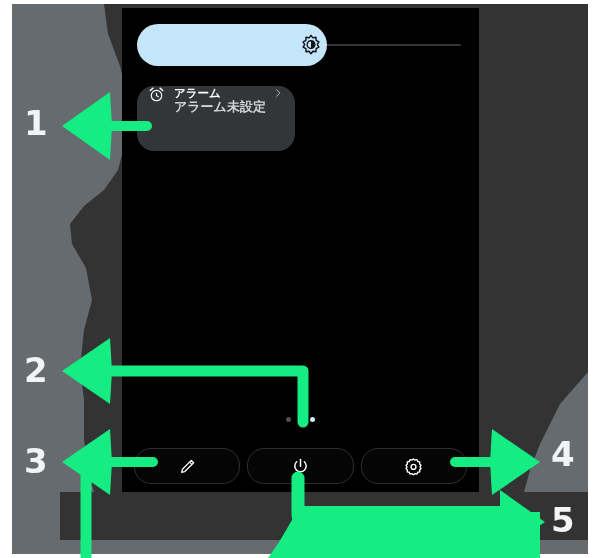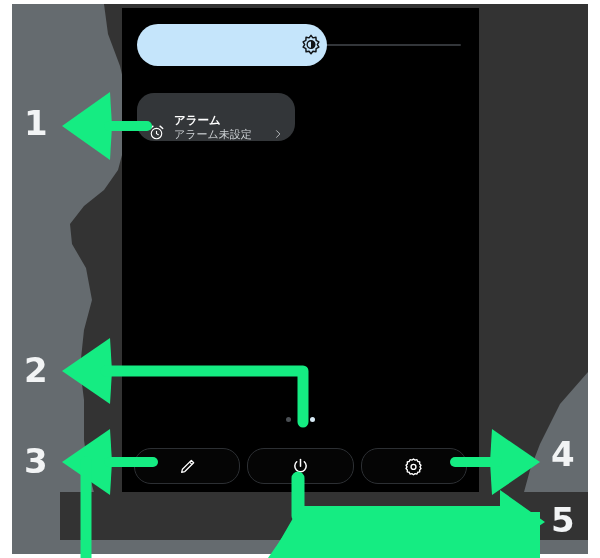--- a/index.html
+++ b/index.html
@@ -66,27 +66,27 @@
     left: 163px;
     top: 10px;
     width: 22px;
     height: 22px;
   }
 
   
   #alarm-card {
     position: absolute;
     left: 15px;
-    top: 85px;
+    top: 78px;
     width: 158px;
-    height: 48px;
+    height: 65px;
     background: #333639;
     border-radius: 17px;
     display: flex;
-    align-items: flex-end;
+    align-items: flex-start;
     padding: 0 10px 0 11px;
     box-sizing: border-box;
   }
   #alarm-icon {
     width: 17px;
     height: 17px;
     flex: 0 0 17px;
     margin-right: 9px;
   }
   #alarm-text {
@@ -96,23 +96,24 @@
   }
   #alarm-title {
     color: #ffffff;
     font-size: 11.5px;
     font-weight: bold;
     line-height: 14px;
     white-space: nowrap;
   }
   #alarm-subtitle {
     color: #cfd3d6;
-    font-size: 11px;
+    font-size: 13px;
     line-height: 14px;
     white-space: nowrap;
+    font-weight: bold;
   }
   #alarm-chevron {
     flex: 0 0 10px;
     width: 10px;
     height: 14px;
     margin-left: 2px;
     margin-right: 2px;
     opacity: .85;
   }
 

